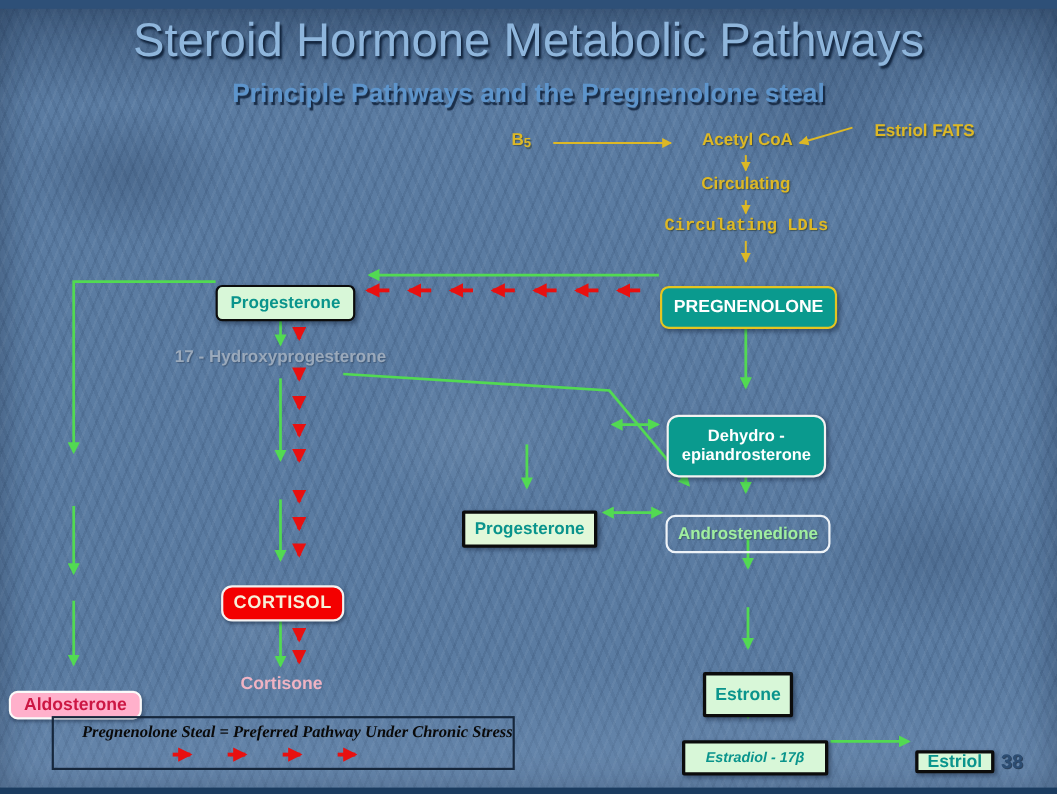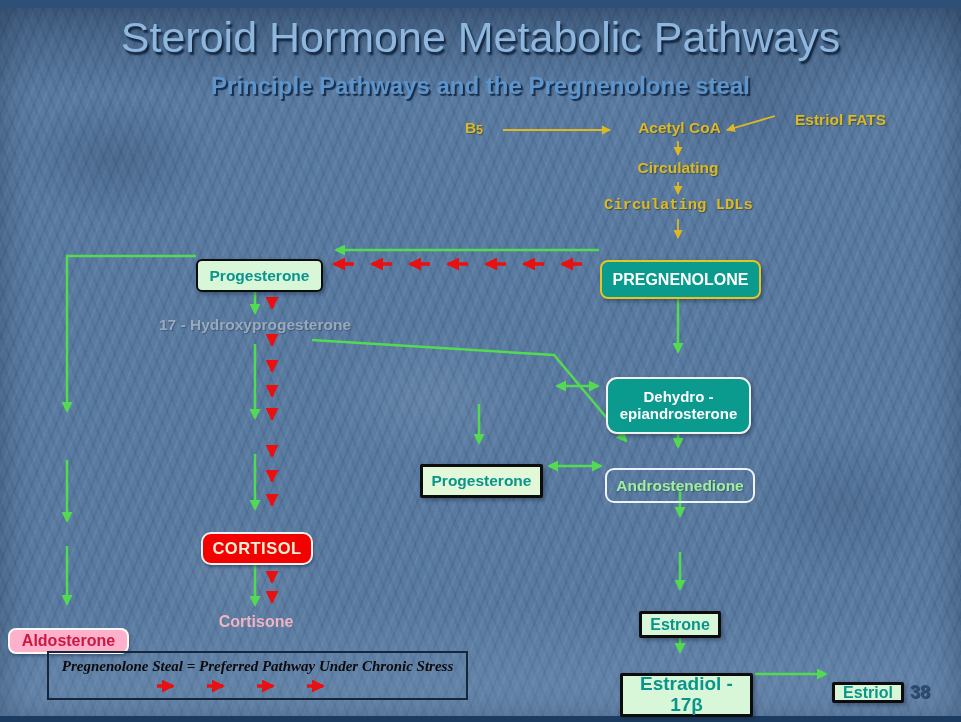--- a/index.html
+++ b/index.html
@@ -50,21 +50,21 @@
   .outline{background:transparent;border:2.5px solid #eef3f8;border-radius:9px;color:#a0eea0;
            text-shadow:1px 1px 1px rgba(20,50,30,.35);}
   .redbox{background:#f30000;border:2.5px solid #f2f2f2;border-radius:10px;color:#f7f0d8;
           box-shadow:1px 2px 3px rgba(15,30,55,.45);}
   .pinkbox{background:#ffb0cb;border:2.5px solid #fafafa;border-radius:8px;color:#cc1743;
            box-shadow:1px 2px 3px rgba(15,30,55,.4);}
   .shadowed{box-shadow:2px 2px 4px rgba(15,30,55,.45);}
 
   .legend{position:absolute;left:47px;top:651px;width:421px;height:49px;box-sizing:border-box;
           border:2px solid #16273c;}
-  .legend-text{position:absolute;left:0;top:5px;width:100%;text-align:center;
+  .legend-text{position:absolute;left:0;top:5px;width:100%;text-align:right;
                font-family:"Liberation Serif",serif;font-style:italic;font-weight:700;
                font-size:15px;color:#0a0a0a;}
 </style>
 </head>
 <body>
 
 <div class="slide">
 
   <div class="band-top"></div>
   <div class="band-bottom-dark"></div>
@@ -167,23 +167,23 @@
   <div class="box mint r2 shadowed" style="left:420px;top:447px;width:123px;height:34px;border-width:3px;font-size:15.5px;background:#e2f8d9;">Progesterone</div>
 
   <div class="box outline" style="left:605px;top:451px;width:150px;height:35px;font-size:15.5px;">Androstenedione</div>
 
   <div class="box redbox" style="left:201px;top:515px;width:112px;height:33px;font-size:16.5px;letter-spacing:.5px;">CORTISOL</div>
 
   <div class="box pinkbox" style="left:8px;top:611px;width:121px;height:26px;font-size:16px;">Aldosterone</div>
 
   <div class="lbl pinktext" style="left:210px;top:612px;width:92px;height:21px;">Cortisone</div>
 
-  <div class="box mint r2 shadowed" style="left:639px;top:594px;width:82px;height:27px;border-width:3px;font-size:16px;">Estrone</div>
+  <div class="box mint r2 shadowed" style="left:639px;top:594px;width:82px;height:41px;border-width:3px;font-size:16px;">Estrone</div>
 
-  <div class="box mint r2 shadowed" style="left:620px;top:656px;width:133px;height:44px;border-width:3px;font-size:19px;">Estradiol - 17β</div>
+  <div class="box mint r2 shadowed" style="left:620px;top:656px;width:133px;height:32px;border-width:3px;font-size:13px;font-style:italic;">Estradiol - 17β</div>
 
   <div class="box mint r2 shadowed" style="left:832px;top:665px;width:72px;height:21px;border-width:3px;font-size:16px;">Estriol</div>
 
   <div class="legend">
     <div class="legend-text">Pregnenolone Steal = Preferred Pathway Under Chronic Stress</div>
   </div>
 
   <div class="lbl pagenum" style="left:901px;top:680px;width:38px;height:24px;">38</div>
 
 </div>

